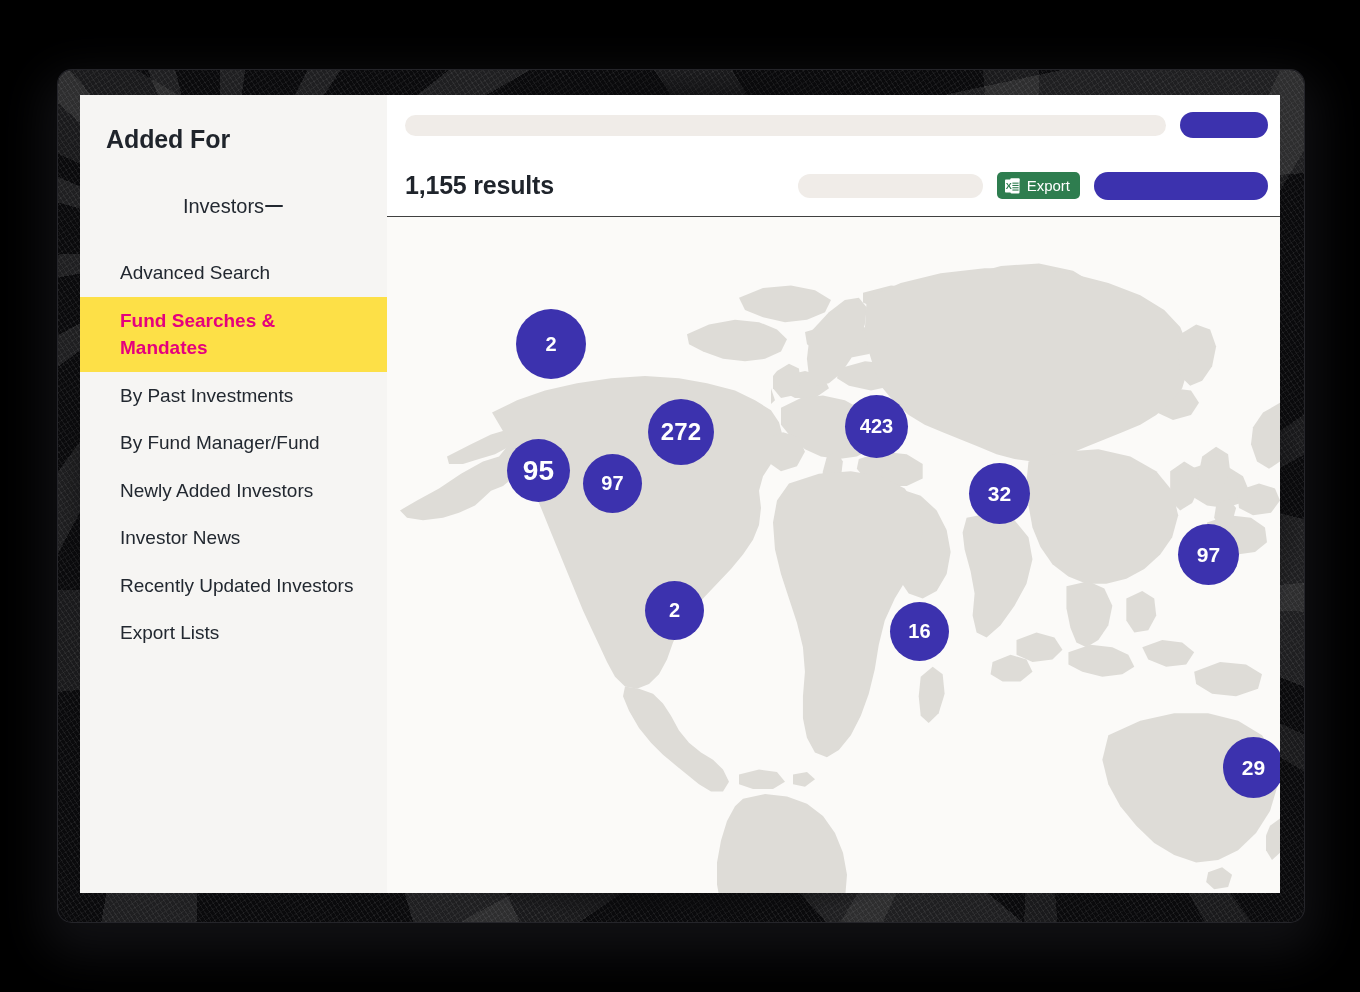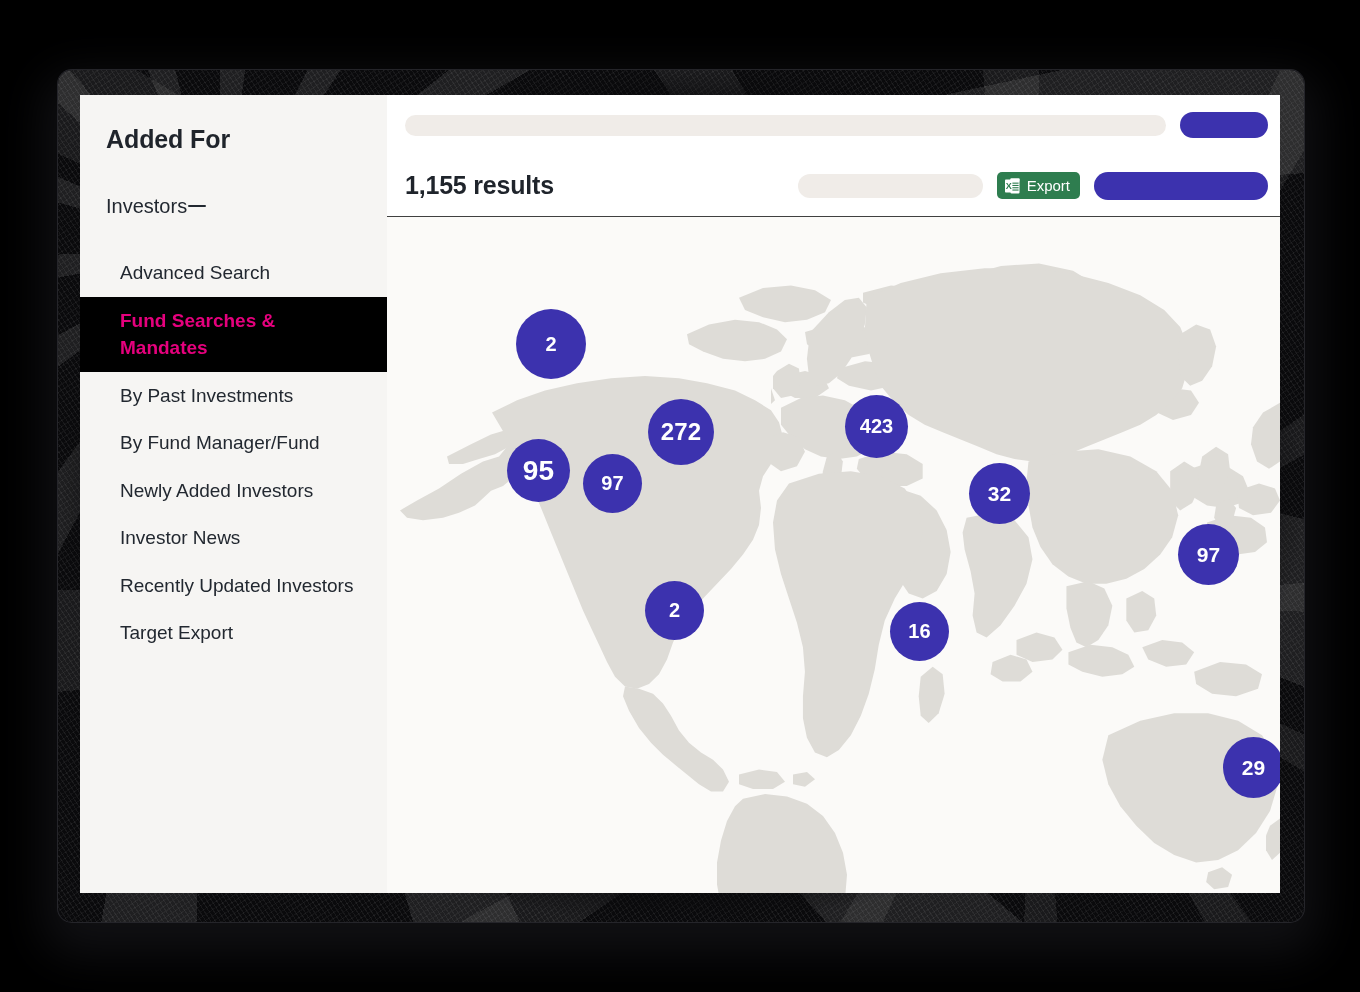--- a/index.html
+++ b/index.html
@@ -84,21 +84,21 @@
     font-weight: 700;
     color: #1f242b;
     padding: 0 26px;
     letter-spacing: -0.1px;
     margin-bottom: 35px;
   }
 
   .sidebar-group-head {
     display: flex;
     align-items: center;
-    justify-content: flex-start;
+    justify-content: center;
     padding: 0 26px 0 26px;
     height: 34px;
     margin-bottom: 26px;
     cursor: pointer;
   }
 
   .sidebar-group-label {
     font-size: 20px;
     color: #222830;
     font-weight: 400;
@@ -125,21 +125,21 @@
   .nav-item {
     padding: 10px 26px 10px 40px;
     font-size: 19px;
     line-height: 1.45;
     color: #222830;
     cursor: pointer;
     font-weight: 400;
   }
 
   .nav-item.active {
-    background: #000000;
+    background: #fde047;
     color: #e5007d;
     font-weight: 700;
   }
 
   
   .main {
     flex: 1;
     display: flex;
     flex-direction: column;
     background: #ffffff;
@@ -278,21 +278,21 @@
       </div>
 
       <ul class="nav-list">
         <li class="nav-item">Advanced Search</li>
         <li class="nav-item active">Fund Searches &amp; Mandates</li>
         <li class="nav-item">By Past Investments</li>
         <li class="nav-item">By Fund Manager/Fund</li>
         <li class="nav-item">Newly Added Investors</li>
         <li class="nav-item">Investor News</li>
         <li class="nav-item">Recently Updated Investors</li>
-        <li class="nav-item">Target Export</li>
+        <li class="nav-item">Export Lists</li>
       </ul>
     </aside>
 
     <section class="main">
 
       <div class="toolbar-top">
         <div class="skeleton-bar search-skeleton" title=""></div>
         <button class="pill-button-primary top-primary-btn"></button>
       </div>
 

